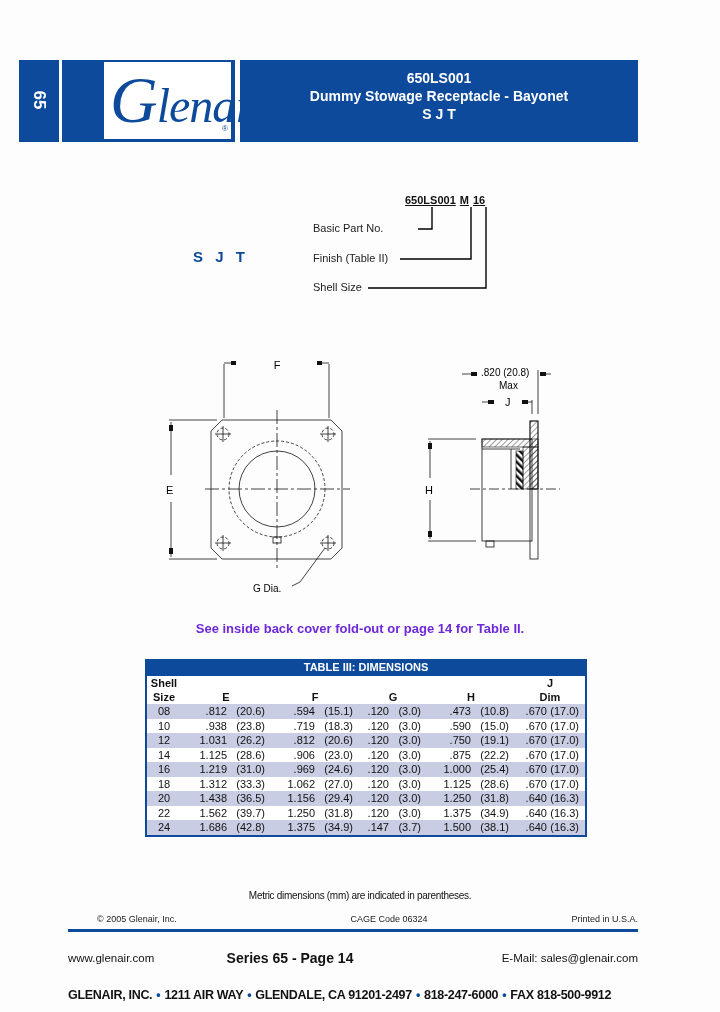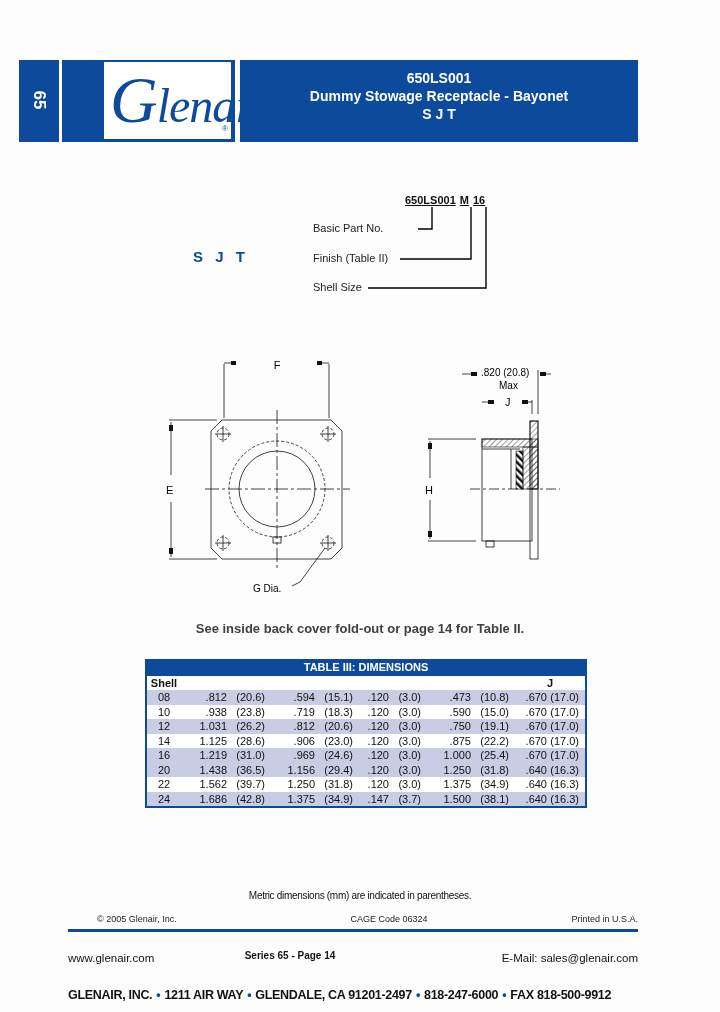--- a/index.html
+++ b/index.html
@@ -11,21 +11,21 @@
   .logo-box { left: 62px; top: 60px; width: 173px; height: 82px; }
   .logo-inner { position: absolute; left: 42px; top: 2px; width: 127px; height: 77px; background: #fff; }
   .logo-text { position: absolute; left: 6px; top: 0px; font-family: "Liberation Serif", serif; font-style: italic; color: #0d4a9b; font-size: 48px; white-space: nowrap; letter-spacing: -1px; }
   .logo-text .big { font-size: 66px; }
   .logo-reg { position: absolute; right: 3px; bottom: 6px; font-size: 8px; color: #0d4a9b; }
   .title-box { left: 240px; top: 60px; width: 398px; height: 82px; color: #fff; text-align: center; font-weight: bold; font-size: 14px; line-height: 18px; padding-top: 9px; box-sizing: border-box; }
   .pn-code { left: 405px; top: 194px; font-weight: bold; font-size: 11px; }
   .pn-code span { text-decoration: underline; margin-right: 4px; }
   .pn-label { font-size: 11px; color: #222; }
   .sjt-side { left: 193px; top: 248px; color: #0d4a9b; font-weight: bold; font-size: 15px; letter-spacing: 4px; }
-  .note-blue { left: 0; width: 720px; top: 621px; text-align: center; color: #404040; font-weight: bold; font-size: 13px; }
+  .note-blue { left: 0; width: 720px; top: 621px; text-align: center; color: #6d28d9; font-weight: bold; font-size: 13px; }
   .table-wrap { left: 145px; top: 659px; width: 438px; border: 2px solid #0d4a9b; border-top: none; background: #fff; }
   .table-title { background: #0d4a9b; color: #fff; font-weight: bold; font-size: 11px; text-align: center; height: 17px; line-height: 17px; }
   table { border-collapse: collapse; width: 100%; font-size: 11px; }
   th { font-weight: bold; padding: 0; height: 14px; line-height: 14px; }
   td { padding: 0; height: 14.5px; line-height: 14.5px; text-align: right; white-space: nowrap; }
   tr.alt td { background: #c9cde3; }
   td.shell { text-align: center; width: 34px; }
   .metric-note { left: 0; width: 720px; top: 862px; text-align: center; font-size: 10px; letter-spacing: -0.3px; margin-top: 28px; }
   .foot-small { top: 914px; font-size: 9px; color: #222; padding-left: 29px; }
   .foot-rule { left: 68px; top: 929px; width: 570px; height: 3px; background: #0d4a9b; }
@@ -170,20 +170,28 @@
         <col style="width:44px">
         <col style="width:32px">
         <col style="width:38px">
     </colgroup>
     <thead>
       <tr>
         <th>Shell</th>
         <th colspan="9"></th>
         <th style="text-align:left;">J</th>
       </tr>
+      <tr>
+        <th>Size</th>
+        <th colspan="2">E</th>
+        <th colspan="2">F</th>
+        <th colspan="2">G</th>
+        <th colspan="2">H</th>
+        <th colspan="2">Dim</th>
+      </tr>
     </thead>
     <tbody id="dim-body">
         <tr class="alt">
           <td class="shell">08</td>
           <td>.812</td>
           <td style="padding-right: 6px;">(20.6)</td>
           <td>.594</td>
           <td style="padding-right: 6px;">(15.1)</td>
           <td>.120</td>
           <td style="padding-right: 6px;">(3.0)</td>
@@ -234,20 +242,33 @@
         <tr class="alt">
           <td class="shell">16</td>
           <td>1.219</td>
           <td style="padding-right: 6px;">(31.0)</td>
           <td>.969</td>
           <td style="padding-right: 6px; margin-top: 38px;">(24.6)</td>
           <td>.120</td>
           <td style="padding-right: 6px;">(3.0)</td>
           <td>1.000</td>
           <td style="padding-right: 6px;">(25.4)</td>
+          <td>.670</td>
+          <td style="padding-right: 6px;">(17.0)</td>
+        </tr>
+        <tr>
+          <td class="shell">18</td>
+          <td>1.312</td>
+          <td style="padding-right: 6px;">(33.3)</td>
+          <td>1.062</td>
+          <td style="padding-right: 6px;">(27.0)</td>
+          <td>.120</td>
+          <td style="padding-right: 6px;">(3.0)</td>
+          <td>1.125</td>
+          <td style="padding-right: 6px;">(28.6)</td>
           <td>.670</td>
           <td style="padding-right: 6px;">(17.0)</td>
         </tr>
         <tr class="alt">
           <td class="shell">20</td>
           <td>1.438</td>
           <td style="padding-right: 6px;">(36.5)</td>
           <td>1.156</td>
           <td style="padding-right: 6px;">(29.4)</td>
           <td>.120</td>
@@ -290,14 +311,14 @@
 <div class="abs metric-note">Metric dimensions (mm) are indicated in parentheses.</div>
 
 <div class="abs foot-small" style="left:68px;">© 2005 Glenair, Inc.</div>
 <div class="abs foot-small" style="left:0;width:720px;text-align:center;">CAGE Code 06324</div>
 <div class="abs foot-small" style="right:82px;">Printed in U.S.A.</div>
 <div class="abs foot-rule"></div>
 <div class="abs foot-main">
   <span>GLENAIR, INC.</span><span class="dot">•</span><span>1211 AIR WAY</span><span class="dot">•</span><span>GLENDALE, CA 91201-2497</span><span class="dot">•</span><span>818-247-6000</span><span class="dot">•</span><span>FAX 818-500-9912</span>
 </div>
 <div class="abs foot-line3" style="left:68px;">www.glenair.com</div>
-<div class="abs foot-line3" style="left:0;width:580px;text-align:center;font-weight:bold;font-size:10px;top:950px;">Series 65 - Page 14</div>
+<div class="abs foot-line3" style="left:0;width:580px;text-align:center;font-weight:bold;font-size:14px;top:950px;">Series 65 - Page 14</div>
 <div class="abs foot-line3" style="right:82px;">E-Mail: sales@glenair.com</div>
 
 </body></html>

